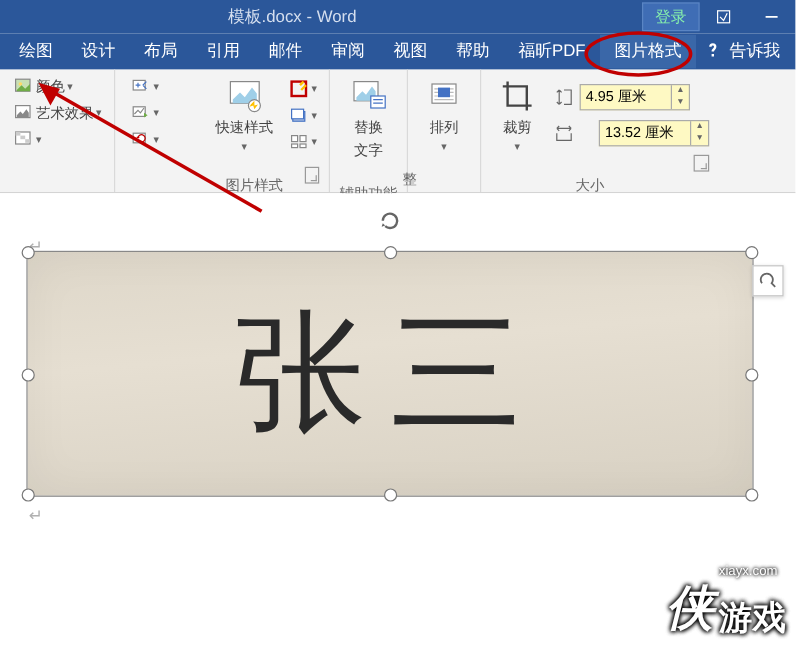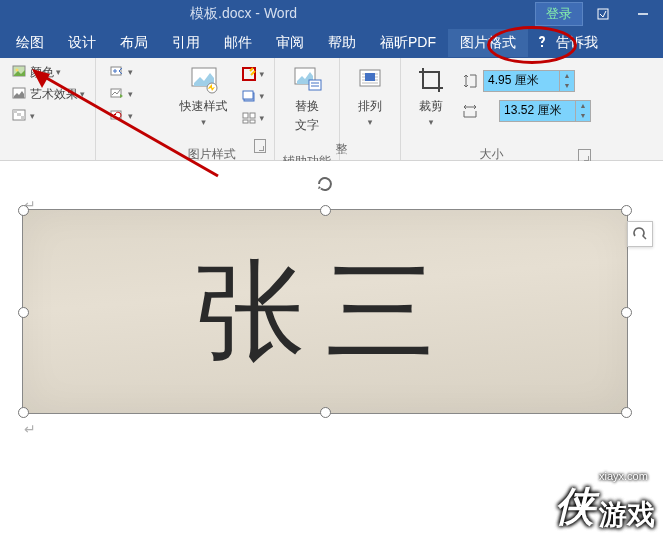--- a/index.html
+++ b/index.html
@@ -138,21 +138,21 @@
     width: 18px;
     height: 18px;
     display: inline-flex;
     align-items: center;
     justify-content: center;
   }
   .sizebox {
     width: 82px;
     height: 20px;
     border: 1px solid #aaa;
-    background: #7dd3fc;
+    background: #fef9c3;
     display: flex;
     align-items: center;
     font-size: 12px;
     padding: 0 4px;
     position: relative;
   }
   .spinner {
     position: absolute;
     right: 0;
     top: 0;
@@ -296,20 +296,21 @@
   </div>
 </div>
 
 <div class="tabs">
   <span class="tab">绘图</span>
   <span class="tab">设计</span>
   <span class="tab">布局</span>
   <span class="tab">引用</span>
   <span class="tab">邮件</span>
   <span class="tab">审阅</span>
+  <span class="tab">视图</span>
   <span class="tab">帮助</span>
   <span class="tab">福昕PDF</span>
   <span class="tab" style="background:#3a67a8;">图片格式</span>
   <span class="tab" style="padding:5px 6px;">
     <svg width="16" height="16" viewBox="0 0 16 16">
         <path d="M8 2a3 3 0 0 1 3 3c0 2-2 2.5-2 4H7c0-2.5 2-2.5 2-4a1 1 0 1 0-2 0H5a3 3 0 0 1 3-3zM7 11h2v2H7z" fill="#fff"></path>
       </svg>
   </span>
   <span class="tab" style="padding-left:0;">告诉我</span>
 </div>
@@ -500,21 +501,21 @@
           <div class="sizebox">
             <span>13.52 厘米</span>
             <div class="spinner">
                 <span>▲</span>
                 <span>▼</span>
               </div>
           </div>
         </div>
       </div>
     </div>
-    <div style="display:flex; align-items:flex-end; width:100%; justify-content:center;">
+    <div style="display:flex; align-items:flex-start; width:100%; justify-content:center;">
       <span class="group-label">大小</span>
       <span class="launcher"></span>
     </div>
   </div>
 </div>
 
 <div class="document">
   <span class="para-mark" style="left:24px; top:36px;">↵</span>
 
   <div class="sel-image">

